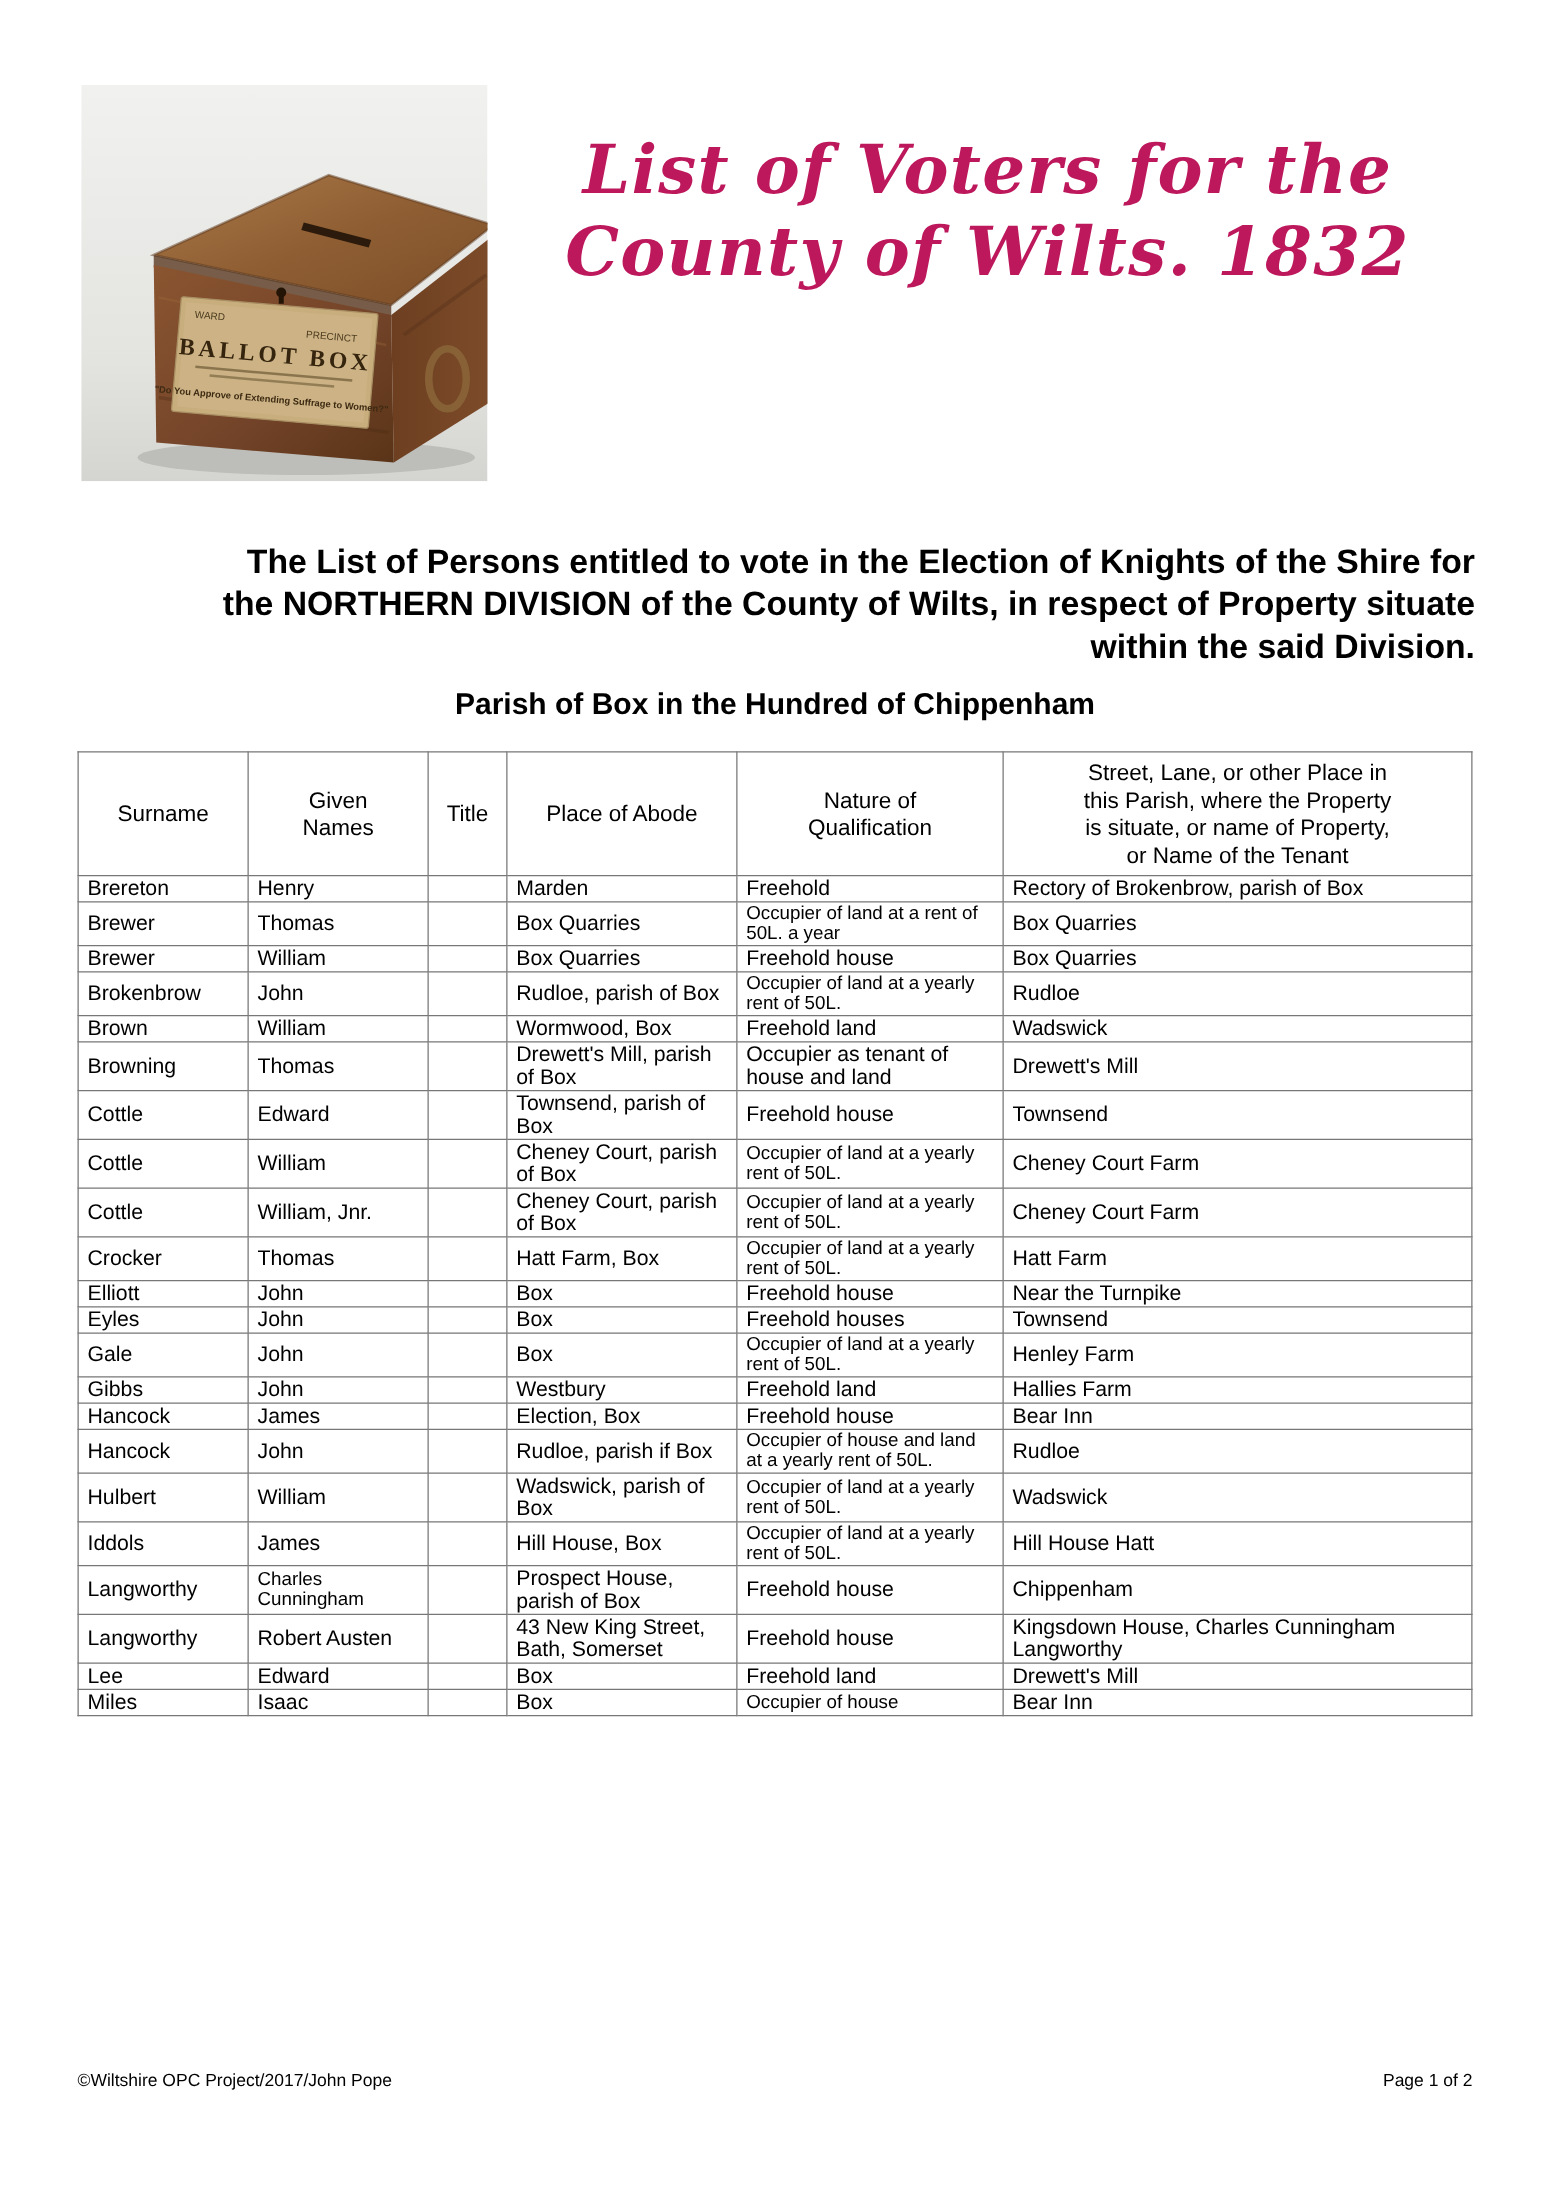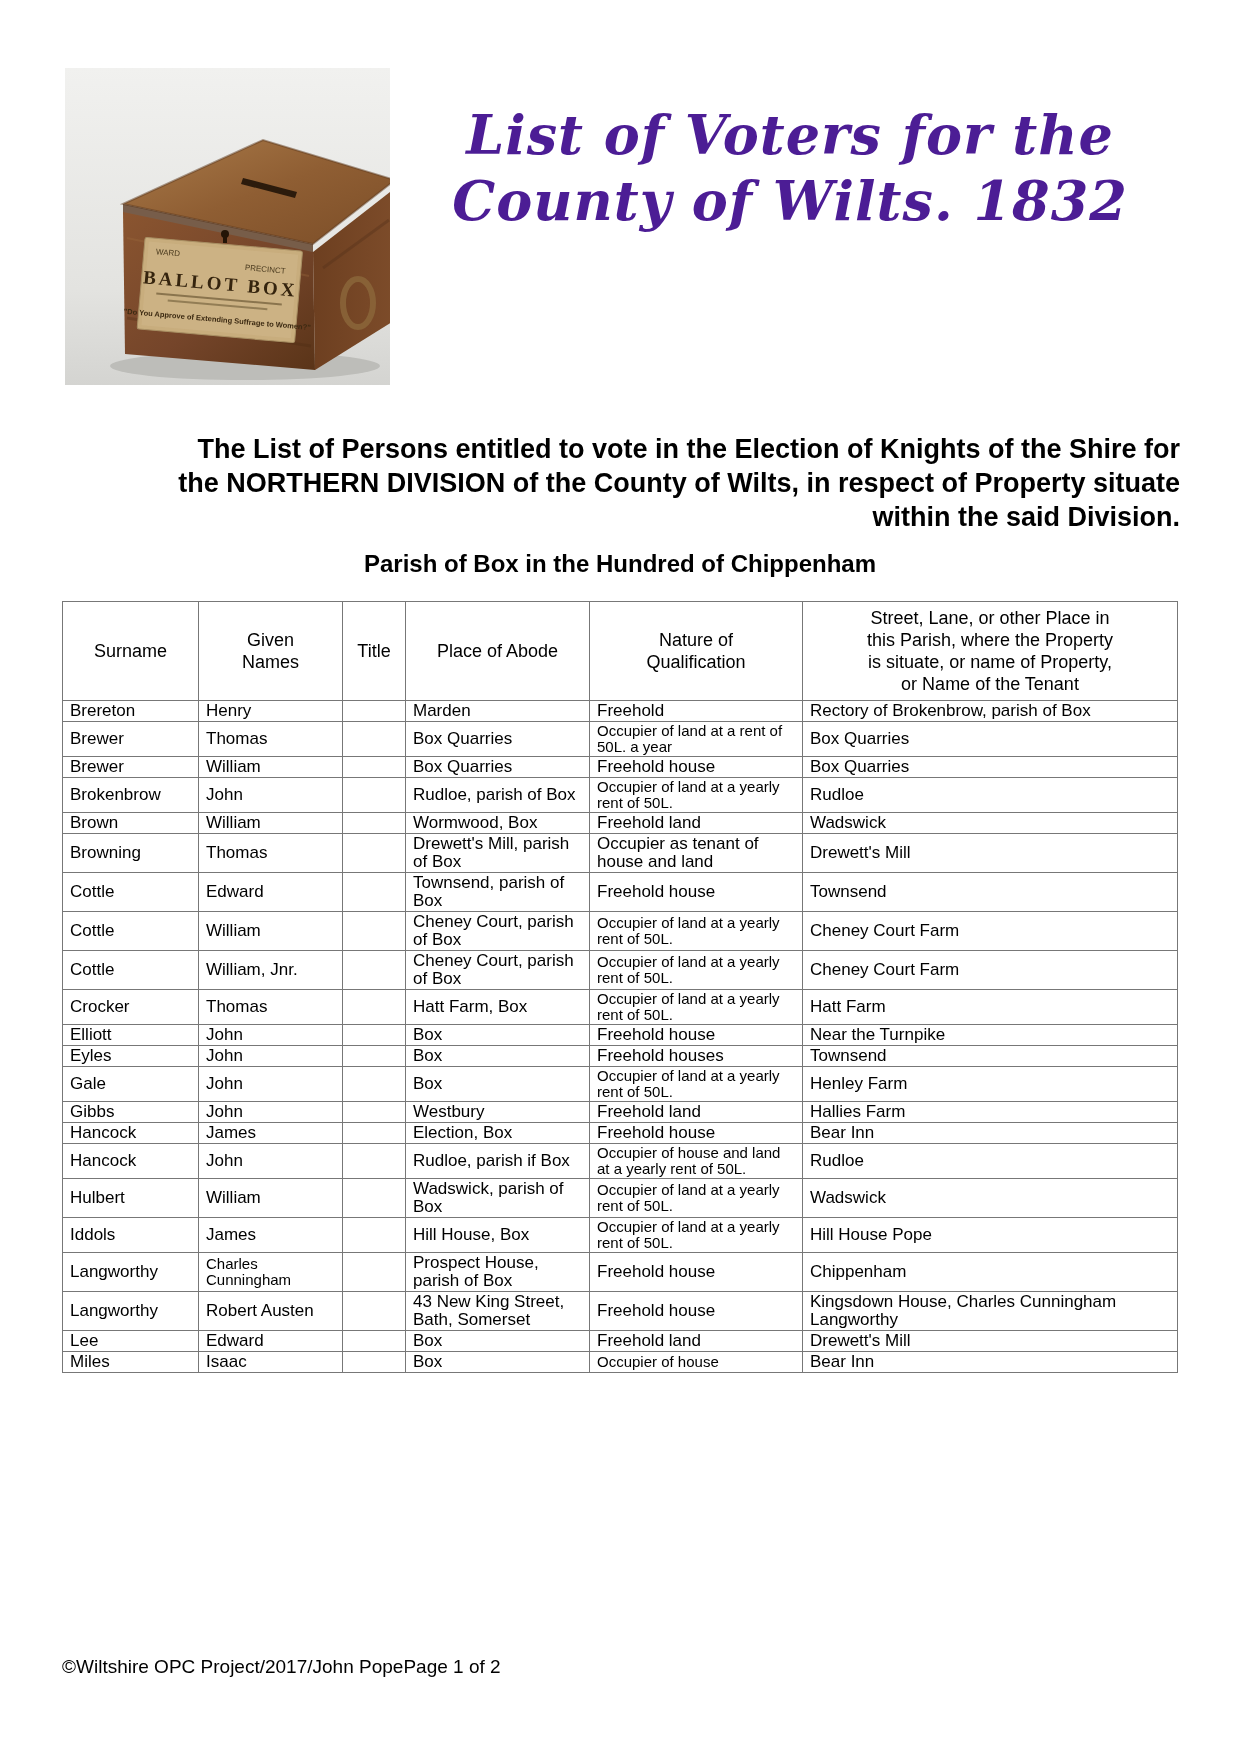--- a/index.html
+++ b/index.html
@@ -6,21 +6,21 @@
   body{
     width:1240px;height:1754px;position:relative;background:#ffffff;
     font-family:"Liberation Sans",sans-serif;color:#000;overflow:hidden;
   }
   .photo{
     position:absolute;left:65px;top:68px;width:325px;height:317px;
   }
   .title-block{
     position:absolute;left:410px;top:102px;width:760px;text-align:center;
     font-family:"DejaVu Serif",serif;font-style:italic;font-weight:600;
-    font-size:54px;line-height:66px;color:#4c1d95;letter-spacing:1px;
+    font-size:54px;line-height:66px;color:#be185d;letter-spacing:1px;
   }
   .intro{
     position:absolute;left:60px;top:432px;width:1120px;text-align:right;
     font-weight:bold;font-size:27px;line-height:34px;white-space:pre-line;
   }
   .subtitle{
     position:absolute;left:60px;top:550px;width:1120px;text-align:center;
     font-weight:bold;font-size:24px;line-height:28px;
   }
   table.voters{
@@ -35,21 +35,21 @@
     padding:5px 6px;white-space:pre-line;
   }
   table.voters td{
     font-size:17px;line-height:18px;padding:1px 7px;text-align:left;
   }
   table.voters td.small{
     font-size:15px;line-height:16px;
   }
   .footer{
     position:absolute;left:62px;top:1656px;width:1116px;
-    display:flex;justify-content:flex-start;font-size:19px;
+    display:flex;justify-content:space-between;font-size:14px;
   }
 </style>
 </head>
 <body>
 
 <div class="photo">
   <svg width="325" height="317" viewBox="0 0 325 317">
     <defs>
       <linearGradient id="bgGrad" x1="0" y1="0" x2="0" y2="1">
         <stop offset="0" stop-color="#f1f1ef"></stop>
@@ -278,21 +278,21 @@
     <td>Wadswick, parish of Box</td>
     <td class="small">Occupier of land at a yearly rent of 50L.</td>
     <td>Wadswick</td>
   </tr>
       <tr>
     <td>Iddols</td>
     <td>James</td>
     <td></td>
     <td>Hill House, Box</td>
     <td class="small">Occupier of land at a yearly rent of 50L.</td>
-    <td>Hill House Pope</td>
+    <td>Hill House Hatt</td>
   </tr>
       <tr>
     <td>Langworthy</td>
     <td class="small">Charles Cunningham</td>
     <td></td>
     <td>Prospect House, parish of Box</td>
     <td>Freehold house</td>
     <td>Chippenham</td>
   </tr>
       <tr>

